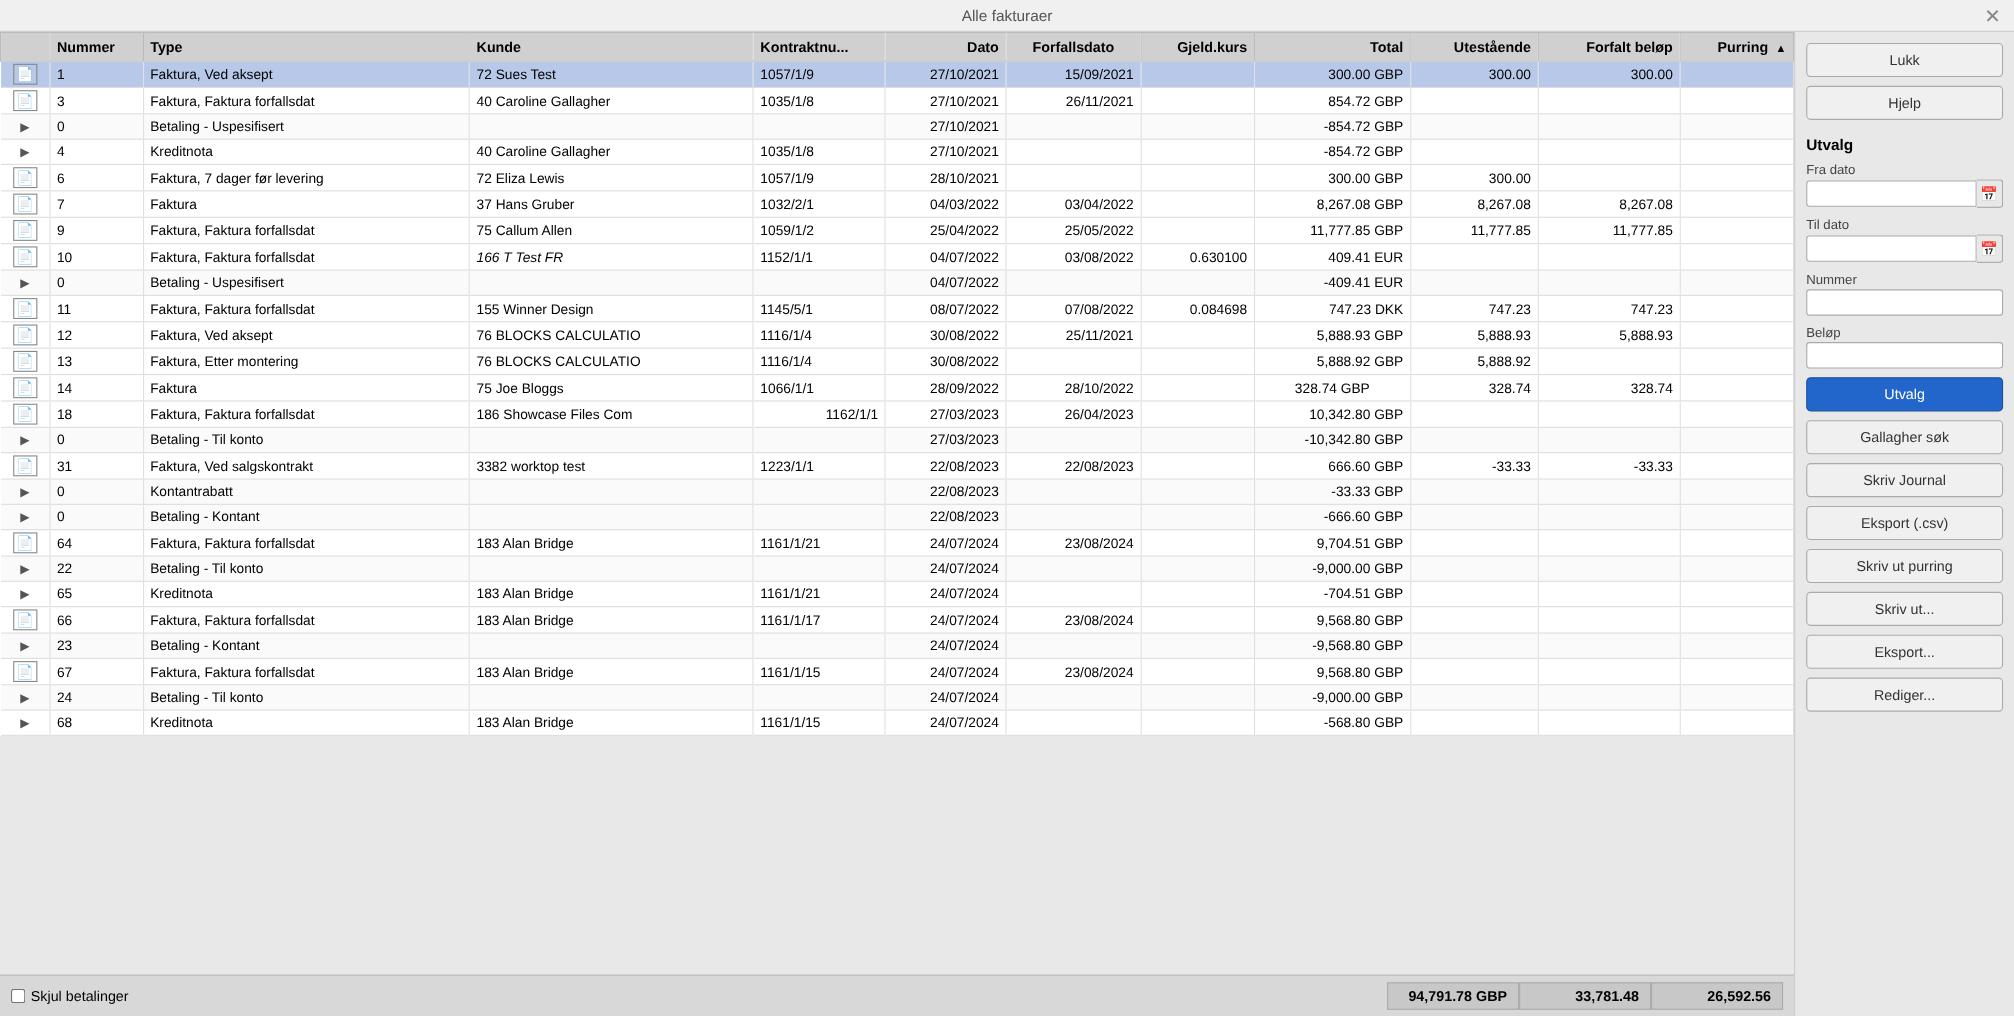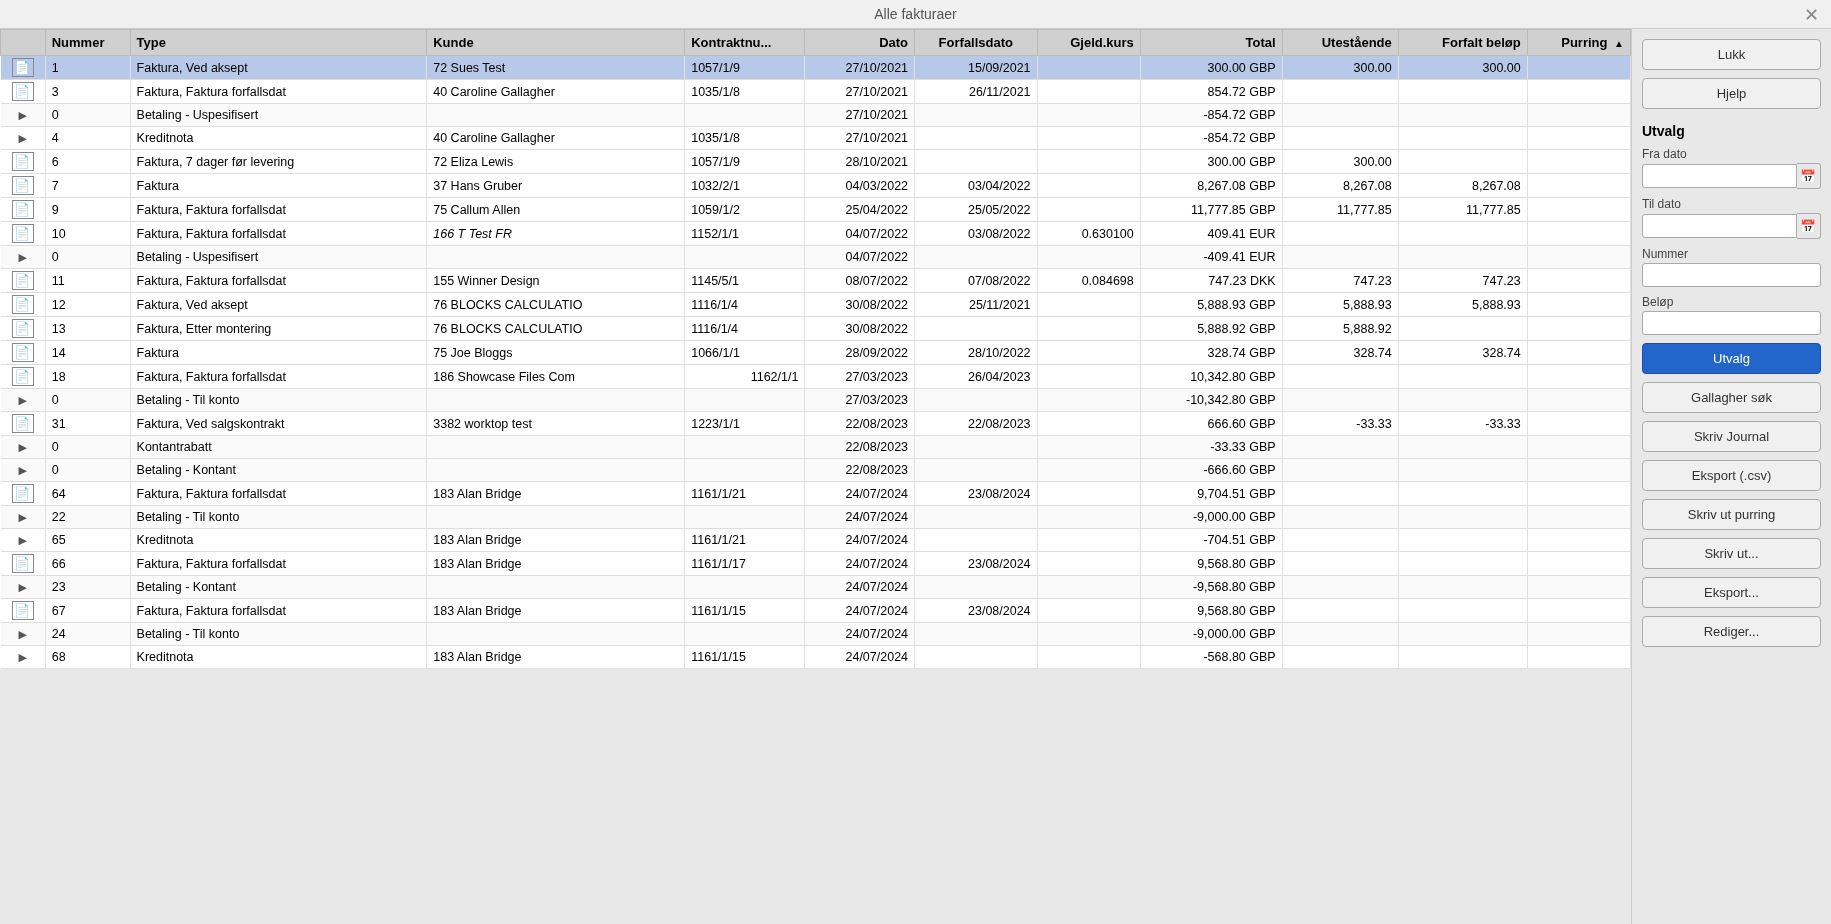--- a/index.html
+++ b/index.html
@@ -379,21 +379,21 @@
             </tr>
             <tr>
               <td style="text-align: center; cursor: pointer;"><span style="font-size:13px;border:1px solid #888;padding:1px 2px;">📄</span></td>
               <td style="text-align: left;">14</td>
               <td style="text-align: left;">Faktura</td>
               <td style="text-align: left;">75 Joe Bloggs</td>
               <td style="text-align: left;">1066/1/1</td>
               <td style="text-align: right;">28/09/2022</td>
               <td style="text-align: right;">28/10/2022</td>
               <td style="text-align: right;"></td>
-              <td style="text-align: right;">328.74 GBP</td>
+              <td style="text-align: center;">328.74 GBP</td>
               <td style="text-align: right;">328.74</td>
               <td style="text-align: right;">328.74</td>
               <td style="text-align: right;"></td>
             </tr>
             <tr>
               <td style="text-align: center; cursor: pointer;"><span style="font-size:13px;border:1px solid #888;padding:1px 2px;">📄</span></td>
               <td style="text-align: left;">18</td>
               <td style="text-align: left;">Faktura, Faktura forfallsdat</td>
               <td style="text-align: left;">186 Showcase Files Com</td>
               <td style="text-align: right;">1162/1/1</td>
@@ -568,20 +568,31 @@
               <td style="text-align: right;">24/07/2024</td>
               <td style="text-align: right;"></td>
               <td style="text-align: right;"></td>
               <td style="text-align: right;">-568.80 GBP</td>
               <td style="text-align: right;"></td>
               <td style="text-align: right;"></td>
               <td style="text-align: right;"></td>
             </tr>
           </tbody>
       </table>
+    </div>
+    <div class="footer-bar">
+      <label class="checkbox-label">
+        <input type="checkbox" style="">
+        <span>Skjul betalinger</span>
+      </label>
+      <div class="footer-totals">
+        <div class="footer-total-cell">94,791.78 GBP</div>
+        <div class="footer-total-cell">33,781.48</div>
+        <div class="footer-total-cell">26,592.56</div>
+      </div>
     </div>
   </div>
 
   <div class="right-panel">
     <button class="btn">Lukk</button>
     <button class="btn">Hjelp</button>
 
     <div class="section-label">Utvalg</div>
 
     <div>

